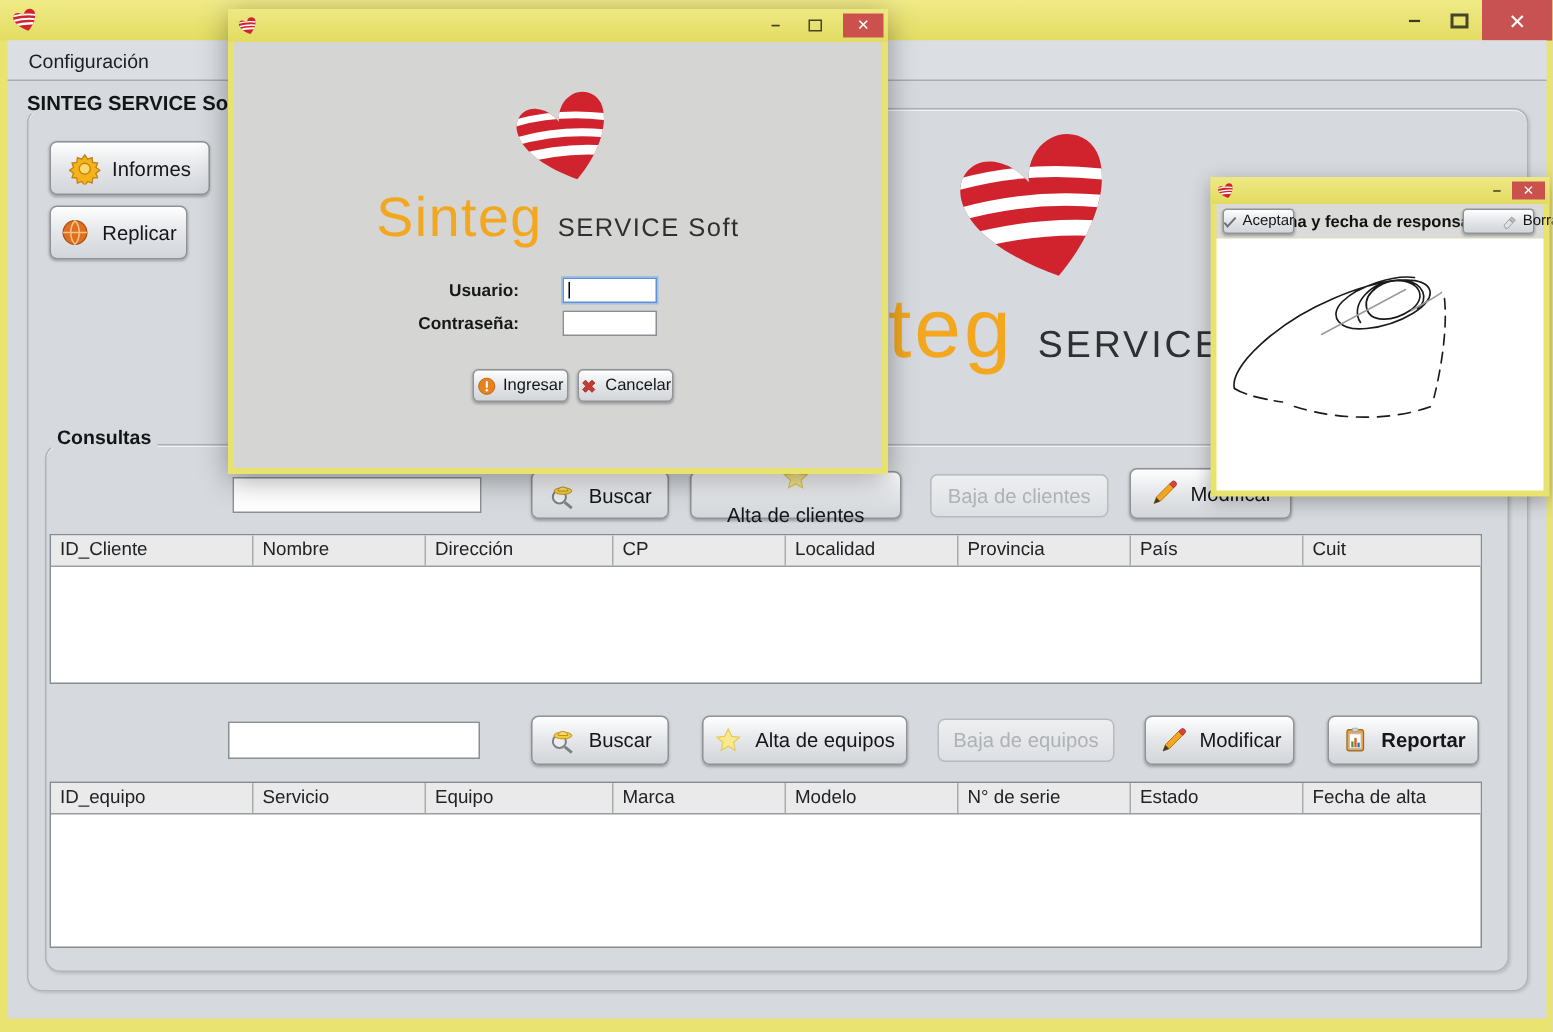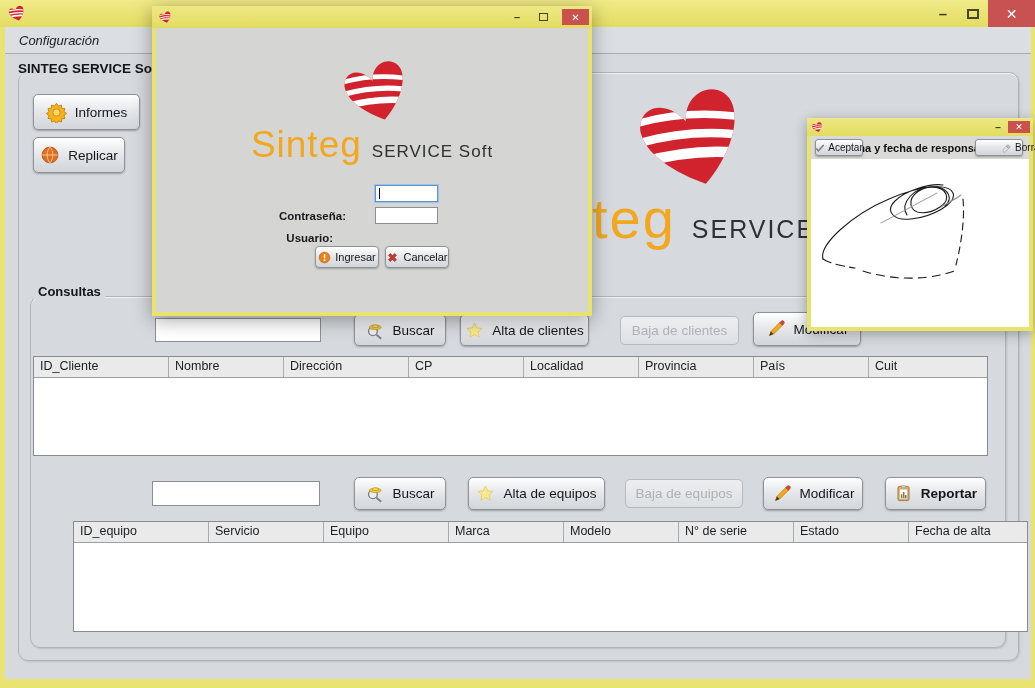--- a/index.html
+++ b/index.html
@@ -18,21 +18,21 @@
 
   .win-controls { position:absolute; top:0; right:0; height:27px; display:flex; align-items:center; }
   .wc-min { width:30px; text-align:center; color:#3c3c20; font-size:15px; font-weight:bold; cursor:default; }
   .wc-max { width:30px; display:flex; justify-content:center; }
   .wc-max i { width:12px; height:10px; border:2px solid #45452a; display:block; }
   .wc-close { width:47px; height:27px; background:#c85252; color:#fff; display:flex;
               align-items:center; justify-content:center; font-size:14px; }
 
   .menubar { position:absolute; left:5px; top:27px; right:4px; height:27px; background:#dbdee2;
              border-bottom:1px solid #a9acb0; display:flex; align-items:center; font-size:13px; color:#1c1e20; }
-  .menu-item { padding:0 6px 0 14px; height:100%; display:flex; align-items:center;font-style:italic; }
+  .menu-item { padding:0 6px 0 14px; height:100%; display:flex; align-items:center; }
 
   .group-label { position:absolute; font-weight:bold; color:#131516; background:#d6d9dd; padding:0 4px; z-index:2; }
   .label-a { left:14px; top:61px; font-size:13.5px; }
   .label-b { left:34px; top:284px; font-size:13px; }
 
   .panel { position:absolute; border:1px solid #b0b3b7; border-radius:10px;
            box-shadow:inset 0 1px 0 rgba(255,255,255,.65), 1px 1px 2px rgba(0,0,0,.12); }
   .panel-a { left:18px; top:72px; width:1001px; height:589px; }
   .panel-b { left:30px; top:296px; width:976px; height:352px; }
 
@@ -184,21 +184,21 @@
   <input class="tfield" style="left: 155px; top: 318px; width: 166px; height: 24px;" value="">
   <button class="btn" style="left:354px;top:314px;width:92px;height:32px;">
     <svg width="19" height="19" viewBox="0 0 24 24">
       <circle cx="10" cy="13" r="5.5" fill="#eceef0" stroke="#7d8084" stroke-width="1.7"></circle>
       <line x1="14.5" y1="17.5" x2="20.5" y2="22.5" stroke="#7d8084" stroke-width="2.4"></line>
       <ellipse cx="13" cy="8" rx="7.5" ry="2.8" fill="#f3c93f" stroke="#b8901a" stroke-width=".8"></ellipse>
       <path d="M9 8a4 3.4 0 018 0z" fill="#f7da6e" stroke="#b8901a" stroke-width=".8"></path>
     </svg>
     <span class="lbl">Buscar</span>
   </button>
-  <button class="btn" style="left:460px;top:314px;width:129px;height:32px;">
+  <button class="btn" style="left:460px;top:314px;width:141px;height:32px;flex-direction:column;">
     <svg width="19" height="19" viewBox="0 0 24 24">
       <path d="M12 2.5l2.9 6.2 6.6.7-5 4.5 1.4 6.6L12 17l-5.9 3.5 1.4-6.6-5-4.5 6.6-.7z" fill="#f8e98f" stroke="#e3cb55"></path>
     </svg>
     <span class="lbl">Alta de clientes</span>
   </button>
   <button class="btn disabled" style="left:620px;top:316px;width:119px;height:29px;">
     <span class="lbl">Baja de clientes</span>
   </button>
   <button class="btn" style="left:753px;top:312px;width:108px;height:34px;">
     <svg width="20" height="20" viewBox="0 0 24 24">
@@ -255,21 +255,21 @@
       <rect x="5" y="3" width="14" height="18" rx="2" fill="#e7a34a" stroke="#9a6a22"></rect>
       <rect x="7" y="6.5" width="10" height="12.5" fill="#fff" stroke="#bbbbbb"></rect>
       <rect x="8.6" y="13" width="2" height="5" fill="#4b9b3e"></rect>
       <rect x="11.2" y="10" width="2" height="8" fill="#d2622a"></rect>
       <rect x="13.8" y="14" width="2" height="4" fill="#3a6fb3"></rect>
       <rect x="9.5" y="1.8" width="5" height="3" rx="1" fill="#cfcfcf" stroke="#8f8f8f" stroke-width=".5"></rect>
     </svg>
     <span class="lbl">Reportar</span>
   </button>
 
-  <div class="tbl" style="left:33px;top:521px;width:955px;height:111px;margin-left:40px;">
+  <div class="tbl" style="left:33px;top:521px;width:955px;height:111px;">
     <div class="hrow">
       <span class="hcell" style="width:135px">ID_equipo</span>
       <span class="hcell" style="width:115px">Servicio</span>
       <span class="hcell" style="width:125px">Equipo</span>
       <span class="hcell" style="width:115px">Marca</span>
       <span class="hcell" style="width:115px">Modelo</span>
       <span class="hcell" style="width:115px">N° de serie</span>
       <span class="hcell" style="width:115px">Estado</span>
       <span class="hcell" style="flex:1;border-right:none">Fecha de alta</span>
     </div>
@@ -298,21 +298,21 @@
     <svg class="dlg-heart" viewBox="0 0 120 110">
         <g clip-path="url(#hclip)">
           <use href="#heart-art"></use>
         </g>
       </svg>
     <div class="dlg-logo-text">
       <span class="logo-brand">Sinteg</span>
       <span class="logo-product">SERVICE Soft</span>
     </div>
 
-    <span class="dlg-label" style="left:82px;top:160px;margin-top:44px;">Usuario:</span>
+    <span class="dlg-label" style="left:95px;top:160px;">Usuario:</span>
     <input class="tfield focus dlg-field" style="top: 157px;" value="">
     <span class="dlg-label" style="left:95px;top:182px;">Contraseña:</span>
     <input class="tfield dlg-field" style="top: 179px;" type="password" value="">
 
     <button class="btn sm" style="left:159px;top:218px;width:64px;height:22px;">
       <svg width="13" height="13" viewBox="0 0 24 24">
         <circle cx="12" cy="12" r="10" fill="#e8821e" stroke="#b35d0e"></circle>
         <rect x="10.8" y="5.5" width="2.6" height="8.5" rx="1.2" fill="#fff"></rect>
         <circle cx="12.1" cy="17" r="1.6" fill="#fff"></circle>
       </svg>

